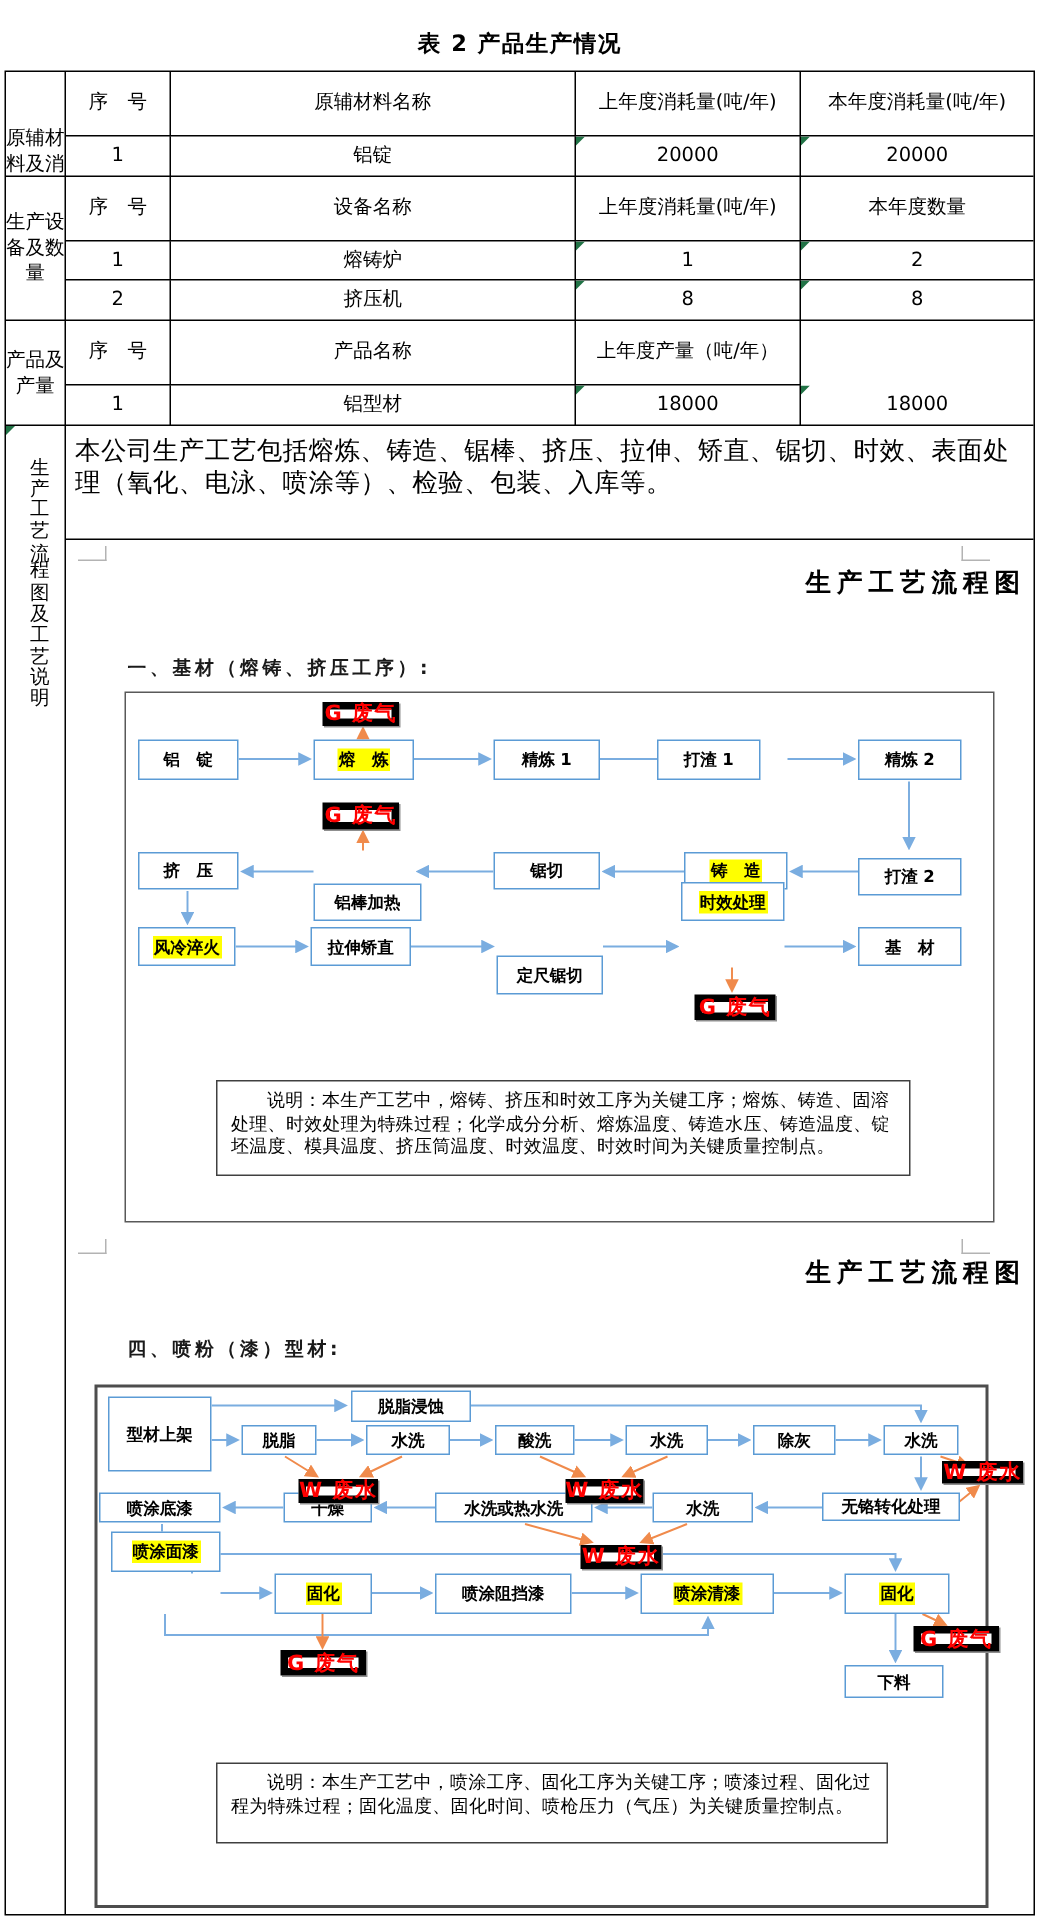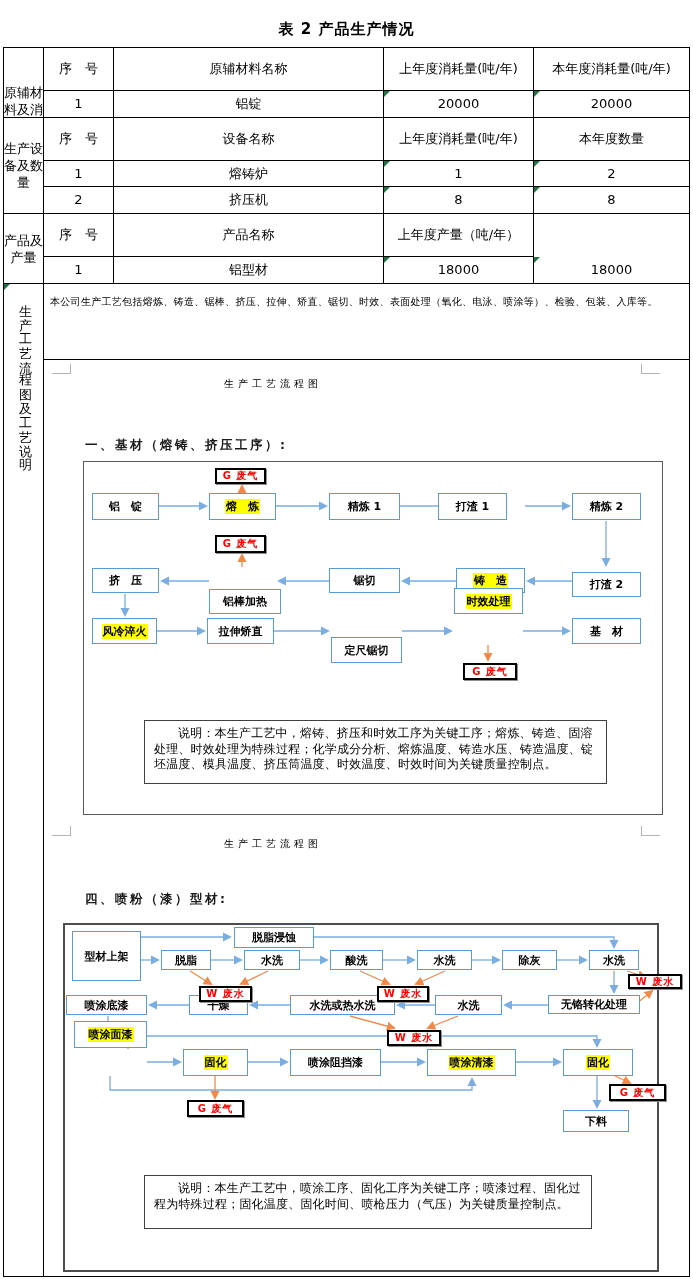--- a/index.html
+++ b/index.html
@@ -12,37 +12,37 @@
   .cell{position:absolute;box-sizing:border-box;border-right:1px solid #000;border-bottom:1px solid #000;
         display:flex;align-items:center;justify-content:center;text-align:center;
         font-size:13px;line-height:18px;overflow:hidden;}
   .noR{border-right:none;}
   .noB{border-bottom:none;}
   .hpad{padding:0 13px;}
   .lbl{display:block;text-align:center;line-height:17px;font-size:13px;}
   .vtext{writing-mode:vertical-lr;text-orientation:upright;letter-spacing:14px;
          font-size:13px;padding:10px 0 0 12px;}
   .pcell{justify-content:flex-start;align-items:flex-start;text-align:left;
-         padding:7px 6px 0 6px;font-size:10px;line-height:21px;letter-spacing:0.3px;}
+         padding:7px 6px 0 6px;font-size:17px;line-height:21px;letter-spacing:0.3px;}
   .gtri{position:absolute;left:0;top:0;width:0;height:0;
         border-top:6px solid #217346;border-right:6px solid transparent;}
   
-  .flow-title{position:absolute;width:460px;text-align:left;font-size:10px;
-              font-weight:normal;letter-spacing:4px;}
+  .flow-title{position:absolute;width:460px;text-align:right;font-size:17px;
+              font-weight:bold;letter-spacing:4px;}
   .flow-head{position:absolute;font-size:12.5px;font-weight:bold;letter-spacing:2.5px;color:#1a1a1a;}
   .flowbox{position:absolute;background:#fff;border:1px solid #595959;}
   .flowbox2{border-width:2px;border-color:#4d4d4d;}
   .node{position:absolute;box-sizing:border-box;border:1.4px solid #5b9bd5;background:#fff;
         display:flex;align-items:center;justify-content:center;
         font-size:11px;font-weight:bold;white-space:nowrap;overflow:hidden;}
   .node .t{display:inline-block;}
   .node .hl{background:#ffff00;padding:0 1px;}
-  .wgbox{position:absolute;box-sizing:border-box;border:2px solid #000000;background:#fff;
+  .wgbox{position:absolute;box-sizing:border-box;border:5px solid #000000;background:#fff;
          box-shadow:1px 1px 0 #8f8f8f;display:flex;align-items:center;justify-content:center;
-         font-size:10px;font-weight:bold;color:#ff0000;letter-spacing:1px;white-space:nowrap;}
+         font-size:14px;font-weight:bold;color:#ff0000;letter-spacing:1px;white-space:nowrap;}
   .notebox{position:absolute;box-sizing:border-box;border:1px solid #404040;background:#fff;
            font-size:12px;line-height:15.5px;text-align:left;text-indent:2em;
            padding:5px 9px;letter-spacing:0.2px;}
   .cmL{position:absolute;width:18px;height:9px;border-right:1px solid #b3b3b3;border-bottom:1px solid #b3b3b3;}
   .cmR{position:absolute;width:18px;height:9px;border-left:1px solid #b3b3b3;border-bottom:1px solid #b3b3b3;}
   svg.arrows{position:absolute;left:0;top:0;pointer-events:none;}
 </style>
 </head>
 <body>
 

